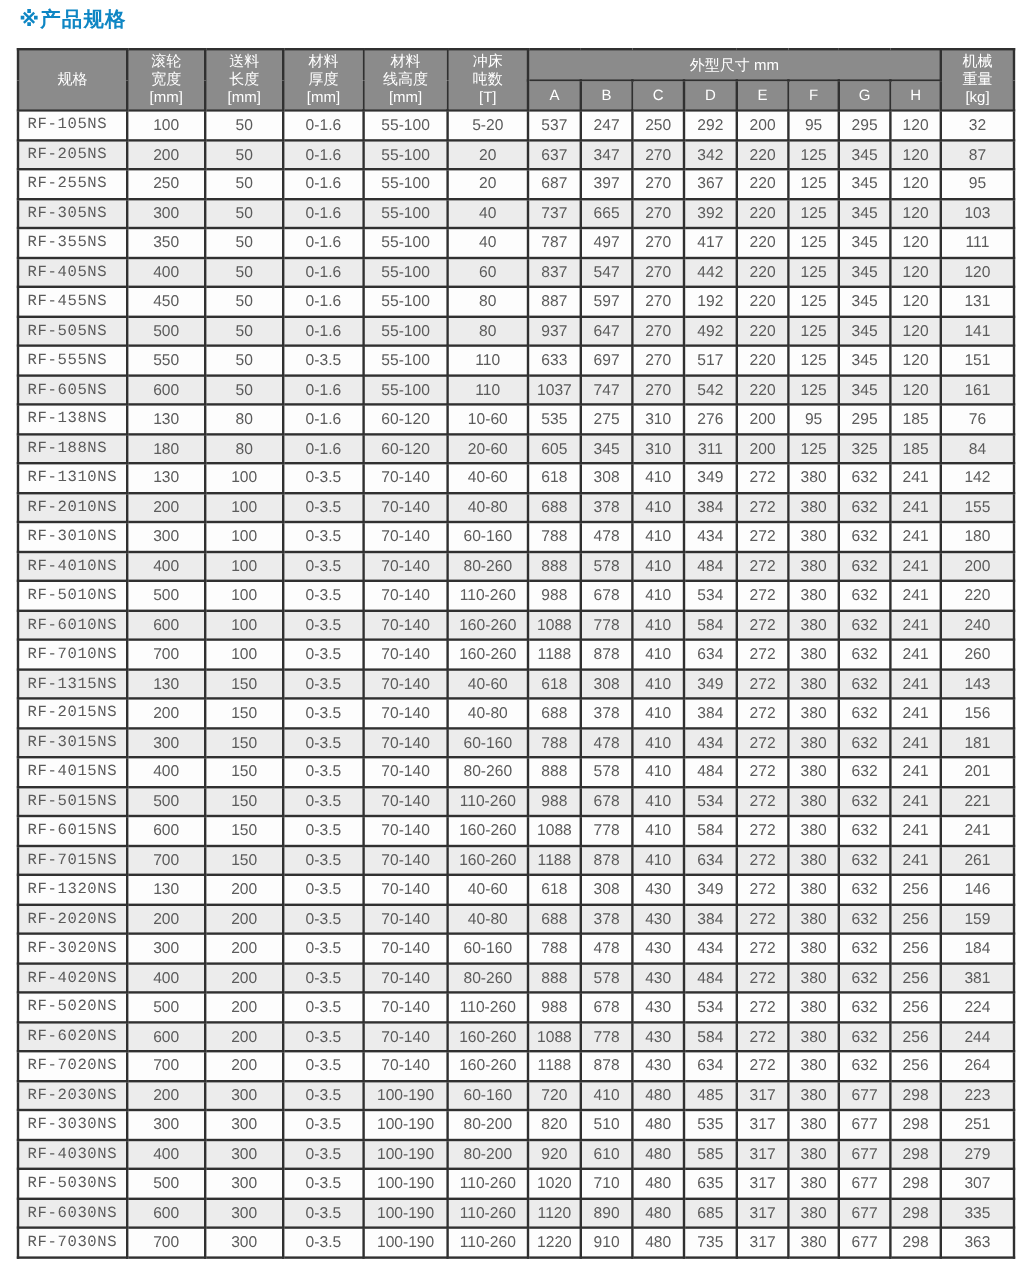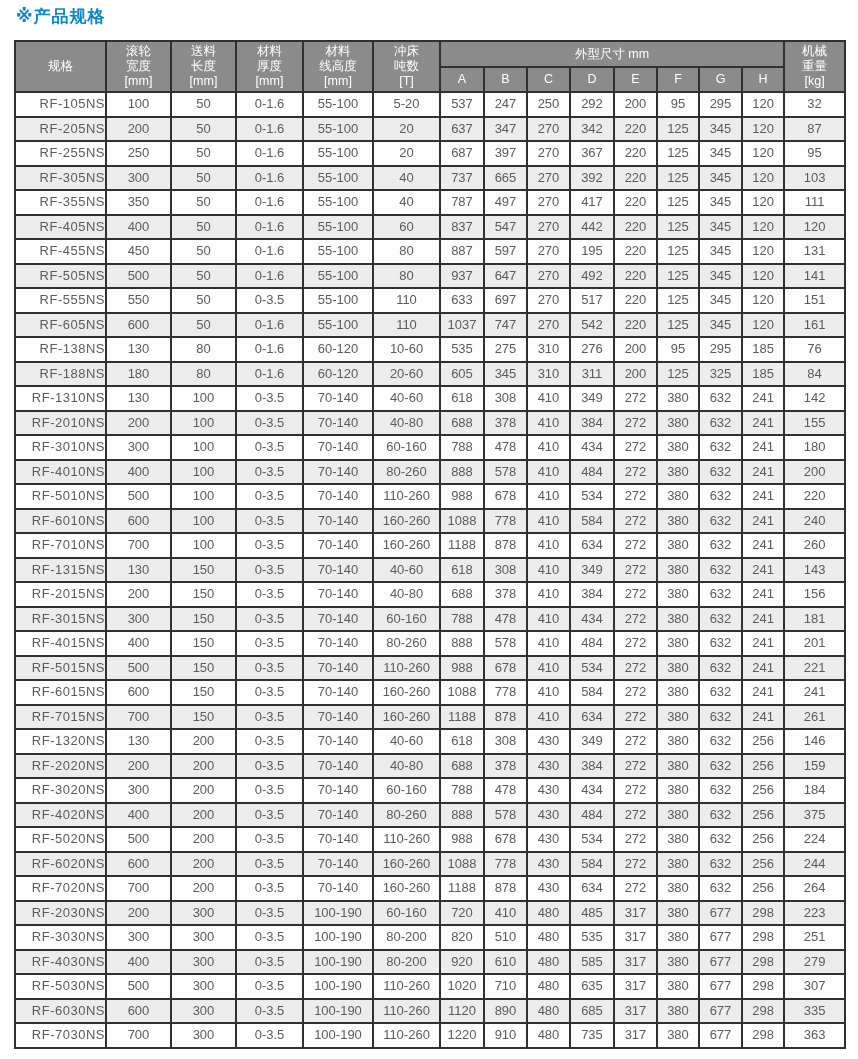--- a/index.html
+++ b/index.html
@@ -56,23 +56,24 @@
     height: 22.5px;
     font-size: 13px;
     color: #5b5b5b;
     text-align: center;
     vertical-align: middle;
     background: #fdfdfd;
     line-height: 22px;
   }
   tbody tr.alt td { background: #ececec; }
   tbody td.spec {
-    text-align: right;
+    text-align: left;
     padding-left: 7px;
     letter-spacing: 0.5px;
+    font-family: Liberation Mono, monospace;
   }
 </style>
 </head>
 <body>
 
 <div class="page">
   <div class="page-title">※产品规格</div>
 
   <table class="spec-table">
     <colgroup>
@@ -232,21 +233,21 @@
         <tr>
           <td class="spec">RF-455NS</td>
           <td>450</td>
           <td>50</td>
           <td>0-1.6</td>
           <td>55-100</td>
           <td>80</td>
           <td>887</td>
           <td>597</td>
           <td>270</td>
-          <td>195</td>
+          <td>192</td>
           <td>220</td>
           <td>125</td>
           <td>345</td>
           <td>120</td>
           <td>131</td>
         </tr>
         <tr class="alt">
           <td class="spec">RF-505NS</td>
           <td>500</td>
           <td>50</td>
@@ -628,21 +629,21 @@
           <td>70-140</td>
           <td>80-260</td>
           <td>888</td>
           <td>578</td>
           <td>430</td>
           <td>484</td>
           <td>272</td>
           <td>380</td>
           <td>632</td>
           <td>256</td>
-          <td>375</td>
+          <td>381</td>
         </tr>
         <tr>
           <td class="spec">RF-5020NS</td>
           <td>500</td>
           <td>200</td>
           <td>0-3.5</td>
           <td>70-140</td>
           <td>110-260</td>
           <td>988</td>
           <td>678</td>

